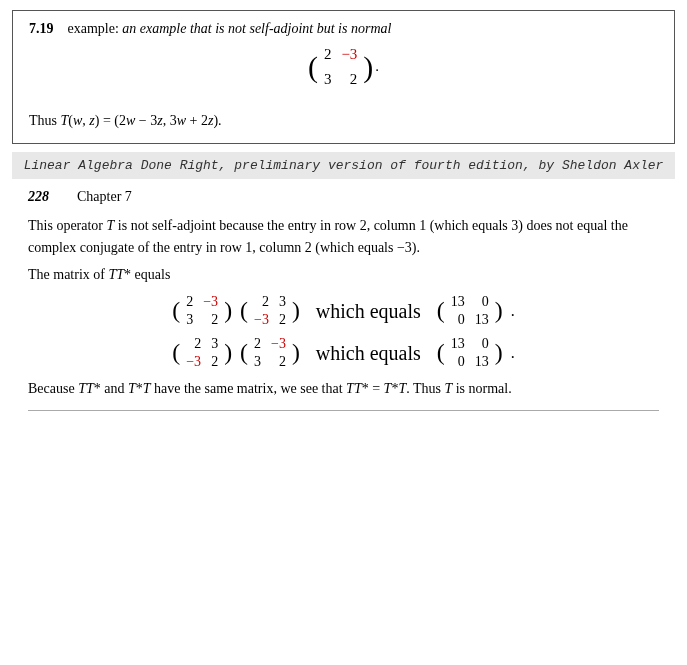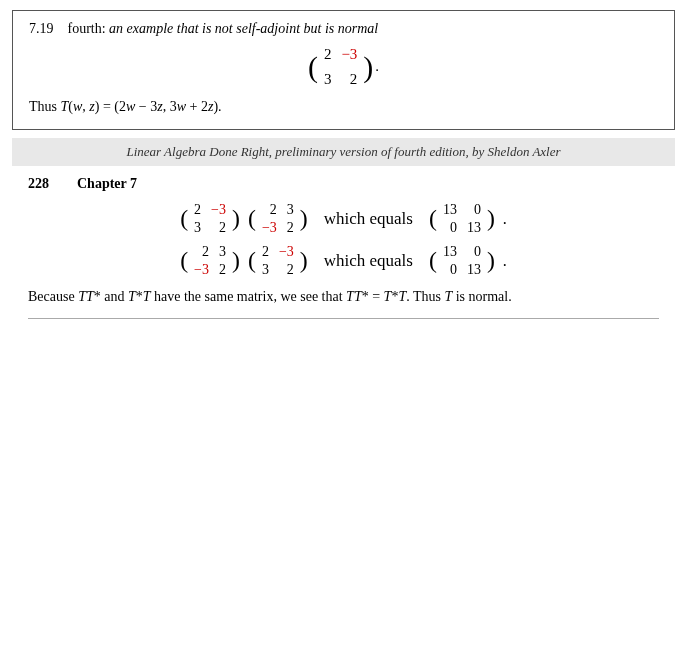--- a/index.html
+++ b/index.html
@@ -22,21 +22,21 @@
       margin: 10px 12px 0 12px;
       padding: 10px 16px 12px 16px;
     }
 
     .example-title {
       font-size: 14px;
       margin-bottom: 6px;
     }
 
     .example-title .num {
-      font-weight: normal;
+      font-weight: bold;
       font-style: normal;
     }
 
     .example-title .title-text {
       font-style: italic;
     }
 
     .example-body {
       font-size: 14px;
       line-height: 1.5;
@@ -77,55 +77,57 @@
 
     .matrix-inner span {
       display: block;
       text-align: right;
     }
 
     .neg { color: #c00; }
 
     .thus-line {
       font-size: 14px;
-      margin-top: 6px;
+      margin-top: 20px;
     }
 
     
     .citation {
       background: #e8e8e8;
       text-align: center;
       font-style: italic;
       font-size: 13px;
       color: #333;
       padding: 6px 0;
       margin: 8px 12px 0 12px;
+      font-family: Liberation Mono, monospace;
     }
 
     
     .bottom-section {
       padding: 10px 16px 10px 16px;
       margin: 0 12px;
     }
 
     .page-header {
       display: flex;
       gap: 28px;
       align-items: baseline;
       font-size: 14px;
       font-weight: bold;
       margin-bottom: 10px;
     }
 
     .page-num {
       font-weight: bold;
+      font-style: italic;
     }
 
     .chapter-title {
-      font-weight: bold;
+      font-weight: normal;
     }
 
     .body-text {
       font-size: 14px;
       line-height: 1.55;
       margin-bottom: 6px;
     }
 
     .math-line {
       display: flex;
@@ -137,42 +139,42 @@
     }
 
     .matrix-pair {
       display: inline-flex;
       align-items: center;
       gap: 2px;
     }
 
     .which-equals {
       margin: 0 8px;
-      font-size: 17px;
+      font-size: 20px;
     }
 
     .dot {
       font-size: 16px;
     }
 
     .bottom-rule {
       border-top: 1px solid #aaa;
       margin-top: 10px;
     }
   </style>
 </head>
 <body>
 
 <div class="page">
 
   <div class="top-section">
     <div class="example-title">
       <span class="num">7.19</span>
       &nbsp;&nbsp;
-      <span>fourth:</span>
+      <span>example:</span>
       <span class="title-text">an example that is not self-adjoint but is normal</span>
     </div>
     <div class="example-body">
       <div class="matrix-display">
         <span class="matrix-wrap">
           <span class="paren-left">(</span>
           <div class="matrix-inner">
             <span>2</span>
             <span class="neg">−3</span>
             <span>3</span>
@@ -192,21 +194,27 @@
     <span>Linear Algebra Done Right, preliminary version of fourth edition, by Sheldon Axler</span>
   </div>
 
   <div class="bottom-section">
 
     <div class="page-header">
       <span class="page-num">228</span>
       <span class="chapter-title">Chapter 7</span>
     </div>
 
-
+    <div class="body-text">
+      This operator <em>T</em> is not self-adjoint because the entry in row 2, column 1 (which equals 3) does not equal the complex conjugate of the entry in row 1, column 2 (which equals −3).
+    </div>
+
+    <div class="body-text">
+      The matrix of <em>TT</em>* equals
+    </div>
 
     <div class="math-line">
 
       <span class="matrix-pair">
         <span class="paren-left" style="font-size:1.7em;">(</span>
         <div class="matrix-inner">
           <span>2</span>
           <span class="neg">−3</span>
           <span>3</span>
           <span>2</span>

